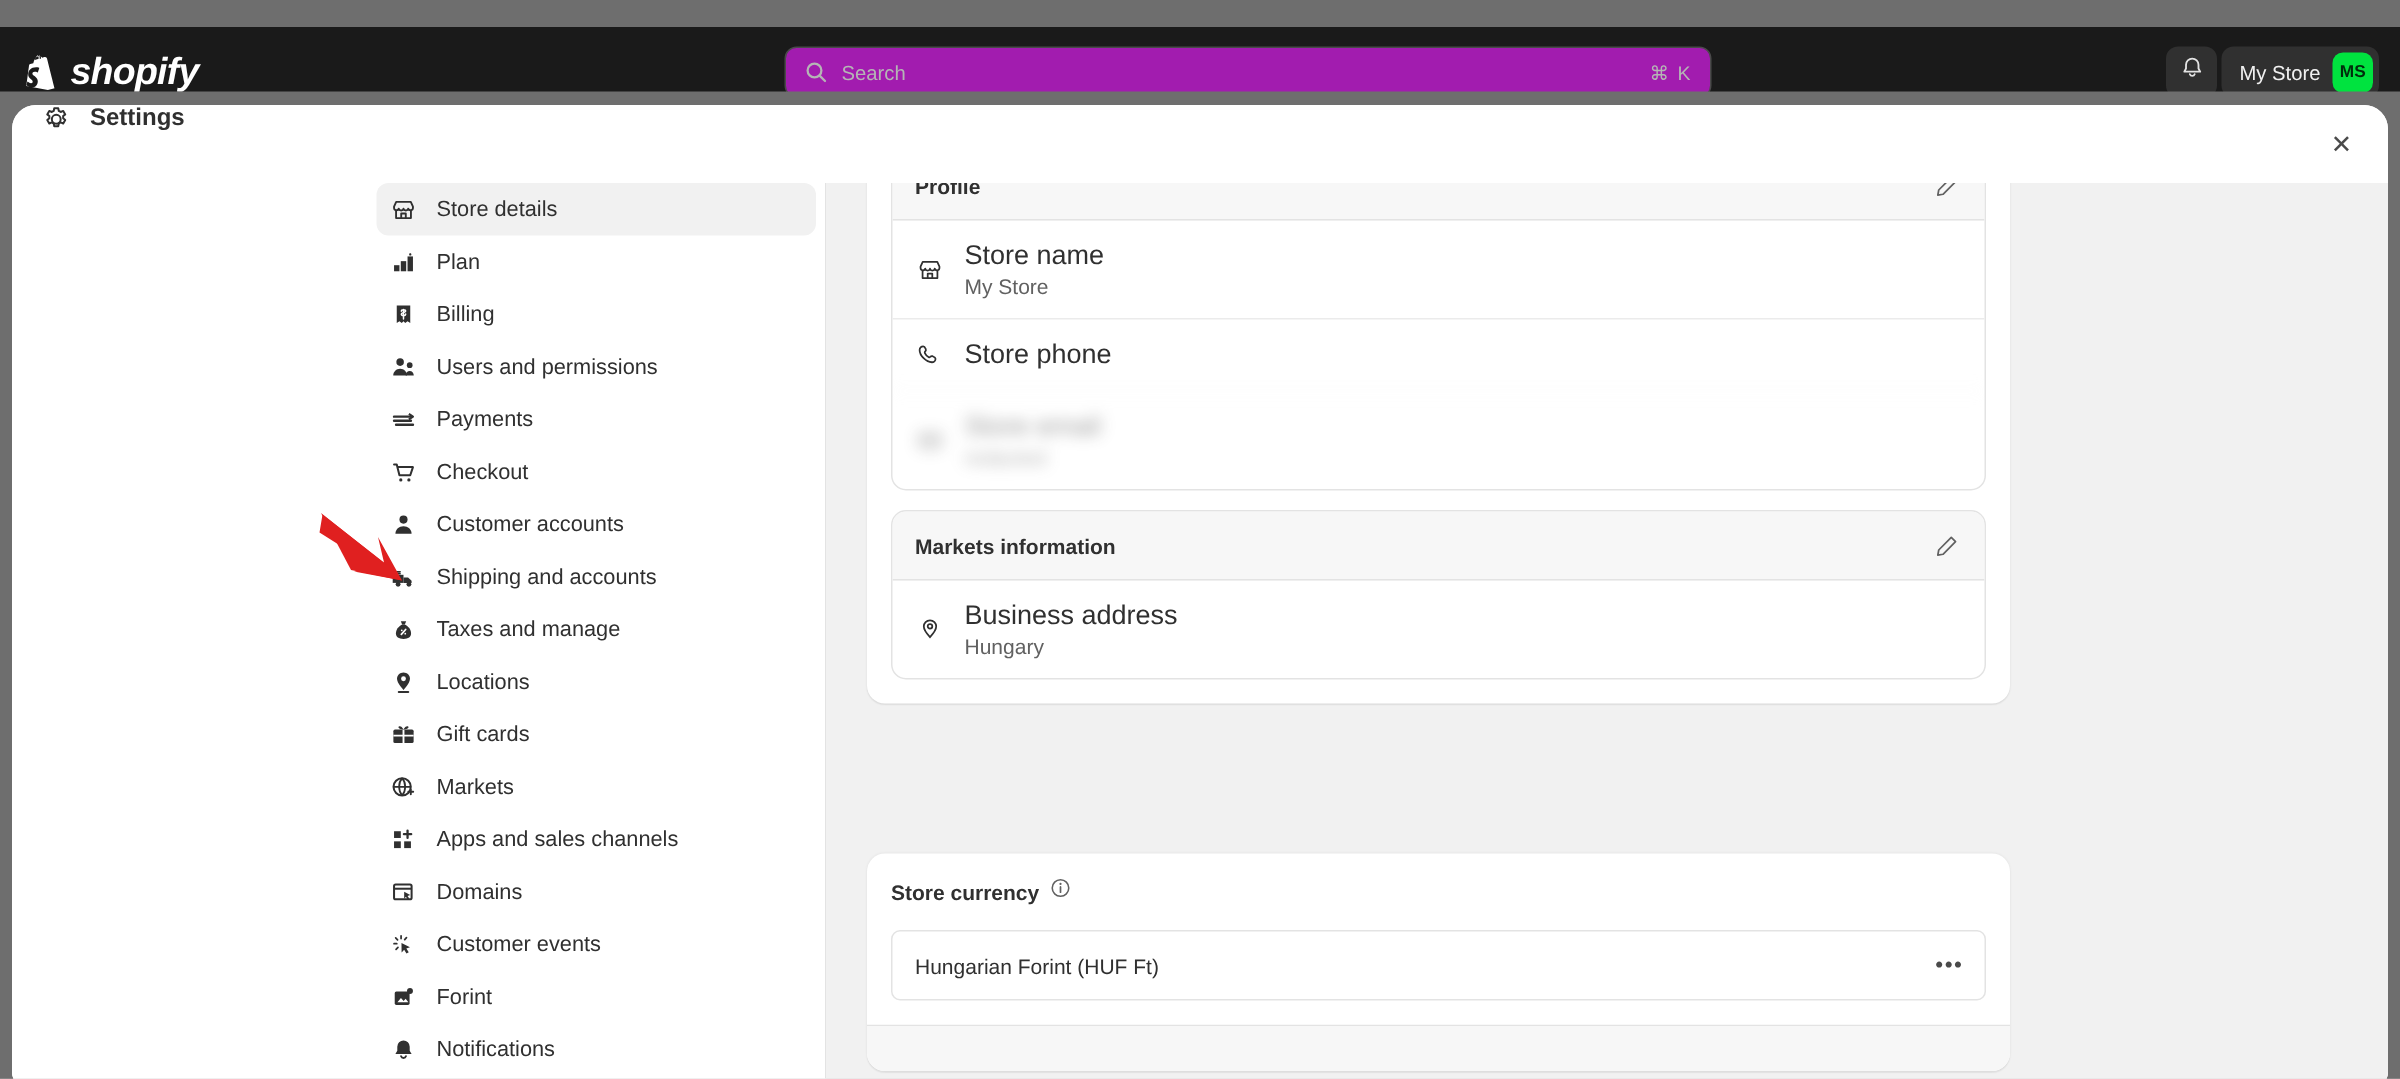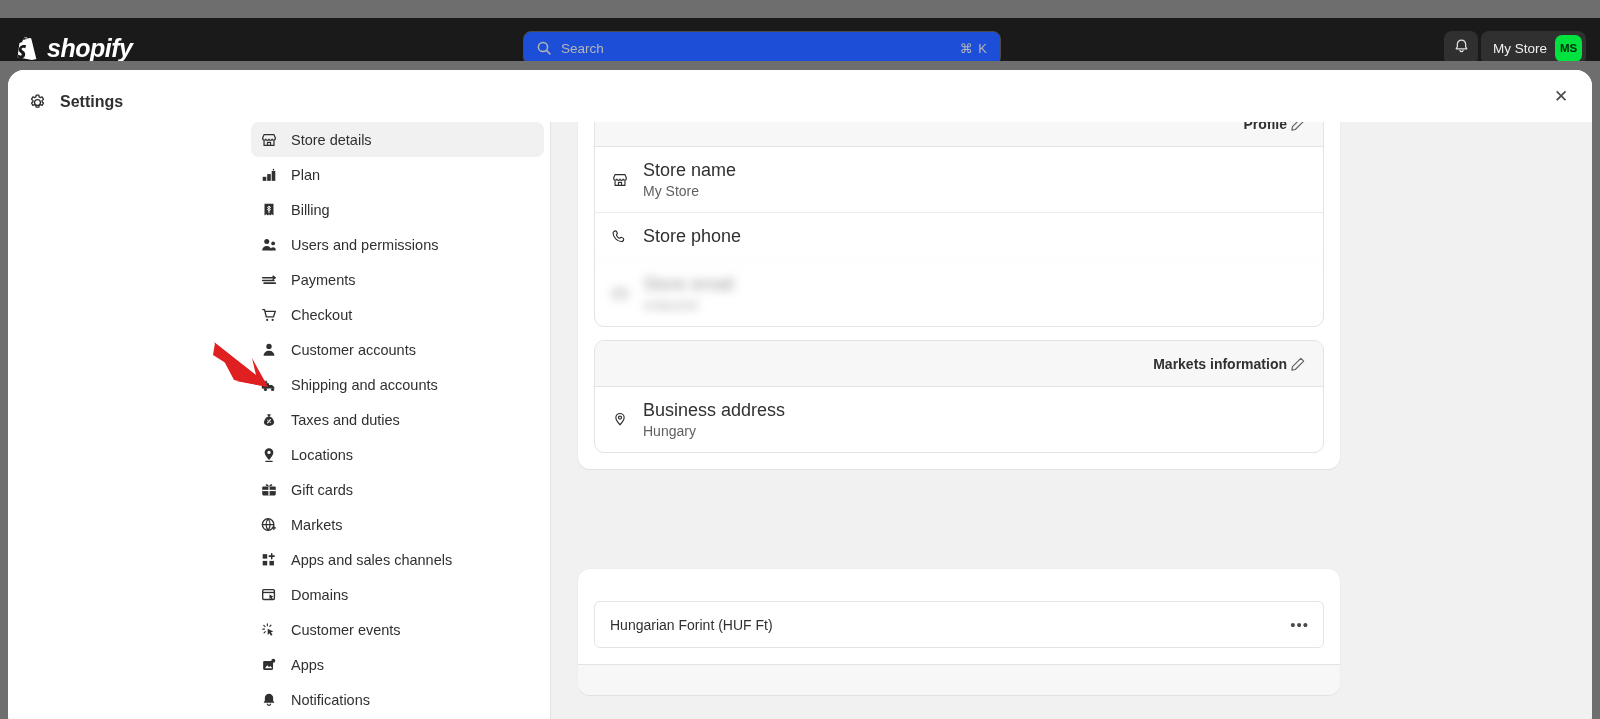--- a/index.html
+++ b/index.html
@@ -14,22 +14,22 @@
   
   .topbar {
     position: absolute; top: 18px; left: 0; width: 1600px; height: 61px;
     background: #1a1a1a; display: flex; align-items: center;
   }
   .logo-wrap { position: absolute; left: 16px; display: flex; align-items: center; gap: 7px; }
   .logo-mark { width: 24px; height: 26px; }
   .logo-text { color: #fff; font-size: 25px; font-style: italic; font-weight: 700; letter-spacing: -0.5px; }
 
   .search {
-    position: absolute; left: 523px; top: 13px; width: 478px; height: 34px;
-    background: #1d4ed8; border: 1px solid #4a4a4a; border-radius: 8px;
+    position: absolute; left: 523px; top: 13px; width: 618px; height: 34px;
+    background: #a21caf; border: 1px solid #4a4a4a; border-radius: 8px;
     display: flex; align-items: center; padding: 0 12px; gap: 9px;
   }
   .search-icon { width: 16px; height: 16px; flex: 0 0 auto; }
   .search-ph { color: #b5b5b5; font-size: 13.5px; flex: 1; }
   .search-kbd { color: #b5b5b5; font-size: 13px; letter-spacing: 1px; }
 
   .bell-btn {
     position: absolute; right: 122px; top: 13px; width: 34px; height: 34px;
     background: #303030; border-radius: 8px; display: flex; align-items: center; justify-content: center;
   }
@@ -47,21 +47,21 @@
 
   
   .backdrop { position: absolute; inset: 61px 0 0 0; background: #6e6e6e; }
   .modal {
     position: absolute; left: 8px; top: 70px; width: 1584px; height: 660px;
     background: #fff; border-radius: 16px; overflow: hidden;
     display: flex; flex-direction: column;
   }
   .modal-head {
     height: 52px; flex: 0 0 52px; background: #fff;
-    display: flex; align-items: center; padding: 12px 18px 0 20px; position: relative;
+    display: flex; align-items: flex-start; padding: 0 18px 0 20px; position: relative;
   }
   .gear-icon { width: 19px; height: 19px; margin-right: 13px; }
   .modal-title { font-size: 16px; font-weight: 600; color: #303030; }
   .close-btn {
     position: absolute; right: 18px; top: 13px; width: 26px; height: 26px;
     display: flex; align-items: center; justify-content: center;
     border-radius: 7px; color: #4a4a4a; font-size: 17px; line-height: 1;
   }
 
   .modal-body { flex: 1; display: flex; min-height: 0; background: #fff; }
@@ -90,21 +90,21 @@
     background: #fff; border-radius: 12px;
     box-shadow: 0 0 2px rgba(0,0,0,0.06), 0 1px 1px rgba(0,0,0,0.06);
     padding: 16px;
   }
   .panel.currency { top: 447px; }
 
   .card { border: 1px solid #e3e3e3; border-radius: 10px; overflow: hidden; background: #fff; }
   .card + .card { margin-top: 13px; }
   .card-head {
     background: #f7f7f7; height: 46px; border-bottom: 1px solid #e3e3e3;
-    display: flex; align-items: center; justify-content: flex-end; padding: 0 14px 0 15px;
+    display: flex; align-items: center; justify-content: space-between; padding: 0 14px 0 15px;
   }
   .card-title { font-size: 14px; font-weight: 600; color: #303030; }
   .icon-btn { width: 22px; height: 22px; display: flex; align-items: center; justify-content: center; color: #616161; }
 
   .row { display: flex; align-items: center; gap: 14px; padding: 13px 15px; }
   .row + .row { border-top: 1px solid #ebebeb; }
   .row-ico { width: 19px; height: 19px; flex: 0 0 19px; display: flex; align-items: center; justify-content: center; color: #303030; }
   .row-text { display: flex; flex-direction: column; gap: 2px; }
   .row-label { font-size: 18px; color: #303030; }
   .row-value { font-size: 14px; color: #616161; }
@@ -279,21 +279,21 @@
           </div>
 
           <div class="nav-item">
             <span class="nav-ico">
               <svg viewBox="0 0 20 20" width="18" height="18">
                   <path d="M8 3.5h4l-1 2.5H9z" fill="#303030"></path>
                   <path d="M9 6h2c2.8 1.3 4.6 4 4.6 6.6 0 2.4-2 4-5.6 4s-5.6-1.6-5.6-4C4.4 10 6.2 7.3 9 6z" fill="#303030"></path>
                   <path d="M8.4 13.2 11.6 9.6M8.7 10.2h.02M11.3 12.7h.02" stroke="#fff" stroke-width="1.3" stroke-linecap="round"></path>
                 </svg>
             </span>
-            <span class="nav-label">Taxes and duties</span>
+            <span class="nav-label">Taxes and manage</span>
           </div>
 
           <div class="nav-item">
             <span class="nav-ico">
               <svg viewBox="0 0 20 20" width="18" height="18">
                   <path d="M10 2.5c-2.7 0-4.8 2.1-4.8 4.7 0 3.3 4.8 8.3 4.8 8.3s4.8-5 4.8-8.3c0-2.6-2.1-4.7-4.8-4.7z" fill="#303030"></path>
                   <circle cx="10" cy="7.2" r="1.8" fill="#fff"></circle>
                   <path d="M6.5 17h7" stroke="#303030" stroke-width="1.5" stroke-linecap="round"></path>
                 </svg>
             </span>
@@ -357,21 +357,21 @@
           </div>
 
           <div class="nav-item">
             <span class="nav-ico">
               <svg viewBox="0 0 20 20" width="18" height="18">
                   <rect x="3.5" y="5.5" width="11" height="10" rx="1.2" fill="#303030"></rect>
                   <path d="M5.5 13.5l2.6-3.2 2 2.3 1.5-1.6 2 2.5z" fill="#fff"></path>
                   <circle cx="14.8" cy="5.2" r="2.2" fill="#303030"></circle>
                 </svg>
             </span>
-            <span class="nav-label">Apps</span>
+            <span class="nav-label">Forint</span>
           </div>
 
           <div class="nav-item">
             <span class="nav-ico">
               <svg viewBox="0 0 20 20" width="18" height="18">
                   <path d="M10 3a4.6 4.6 0 0 0-4.6 4.6v2.9L4 13h12l-1.4-2.5V7.6A4.6 4.6 0 0 0 10 3z" fill="#303030"></path>
                   <path d="M8.2 14.6a1.9 1.9 0 0 0 3.6 0" fill="none" stroke="#303030" stroke-width="1.4" stroke-linecap="round"></path>
                 </svg>
             </span>
             <span class="nav-label">Notifications</span>
@@ -451,20 +451,30 @@
               <span class="row-text">
                 <span class="row-label">Business address</span>
                 <span class="row-value">Hungary</span>
               </span>
             </div>
           </div>
 
         </div>
 
         <div class="panel currency">
+          <div class="sec-title-wrap">
+            <span class="sec-title">Store currency</span>
+            <span>
+              <svg viewBox="0 0 16 16" width="14" height="14">
+                  <circle cx="8" cy="8" r="6.3" fill="none" stroke="#616161" stroke-width="1.2"></circle>
+                  <path d="M8 7.2v4" stroke="#616161" stroke-width="1.3" stroke-linecap="round"></path>
+                  <circle cx="8" cy="4.9" r=".85" fill="#616161"></circle>
+                </svg>
+            </span>
+          </div>
 
           <div class="currency-box">
             <span class="currency-val">Hungarian Forint (HUF Ft)</span>
             <span class="dots">•••</span>
           </div>
 
           <div class="panel-foot">
             
           </div>
         </div>

